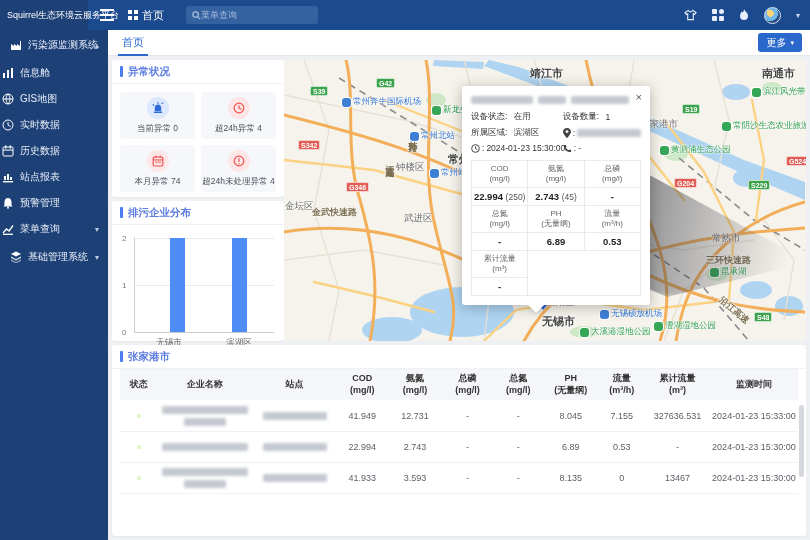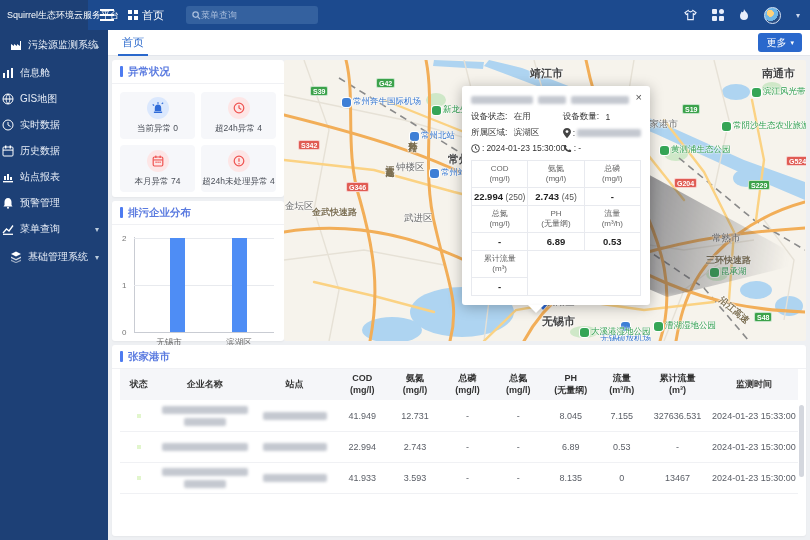--- a/index.html
+++ b/index.html
@@ -479,21 +479,21 @@
               <span>常阴沙生态农业旅游区</span>
             </div>
             <div class="map-label poi-green" style="left: 468px; top: 26px;">
               <span class="poi-dot"></span>
               <span>滨江风光带</span>
             </div>
             <div class="map-label poi-green" style="left: 426px; top: 206px;">
               <span class="poi-dot"></span>
               <span>昆承湖</span>
             </div>
-            <div class="map-label poi-blue" style="left: 316px; top: 262px; flex-direction: column;">
+            <div class="map-label poi-blue" style="left: 316px; top: 248px;">
               <span class="poi-dot"></span>
               <span>无锡硕放机场</span>
             </div>
             <div class="map-label poi-green" style="left: 296px; top: 266px;">
               <span class="poi-dot"></span>
               <span>大溪港湿地公园</span>
             </div>
             <div class="map-label poi-green" style="left: 370px; top: 260px;">
               <span class="poi-dot"></span>
               <span>漕湖湿地公园</span>

